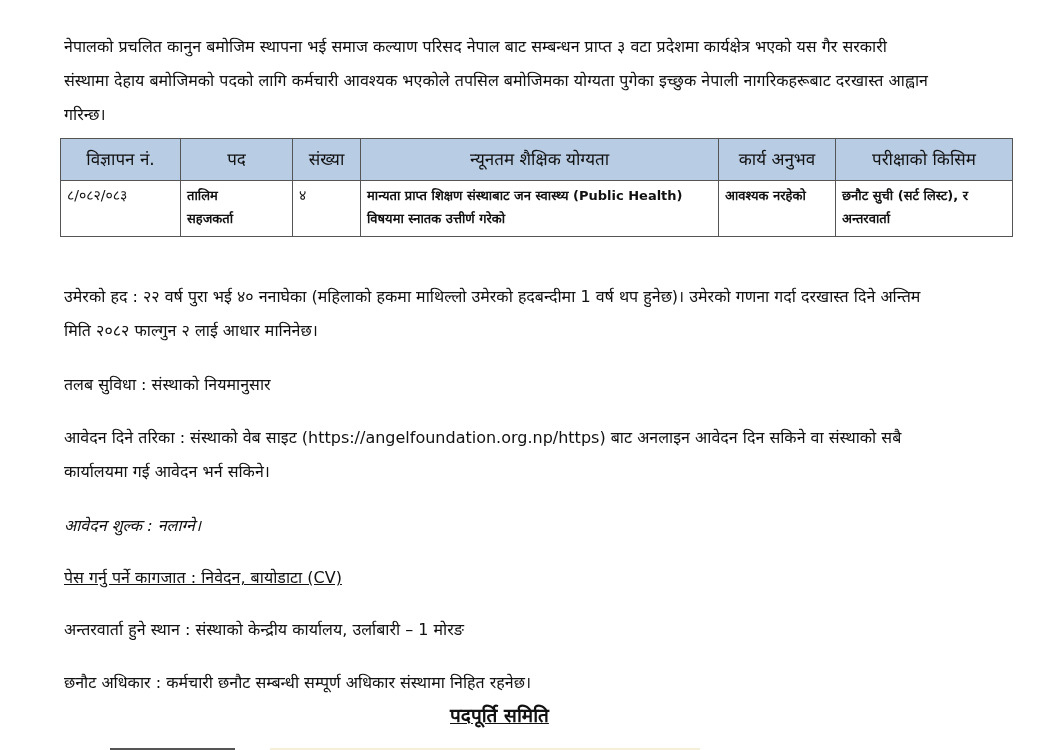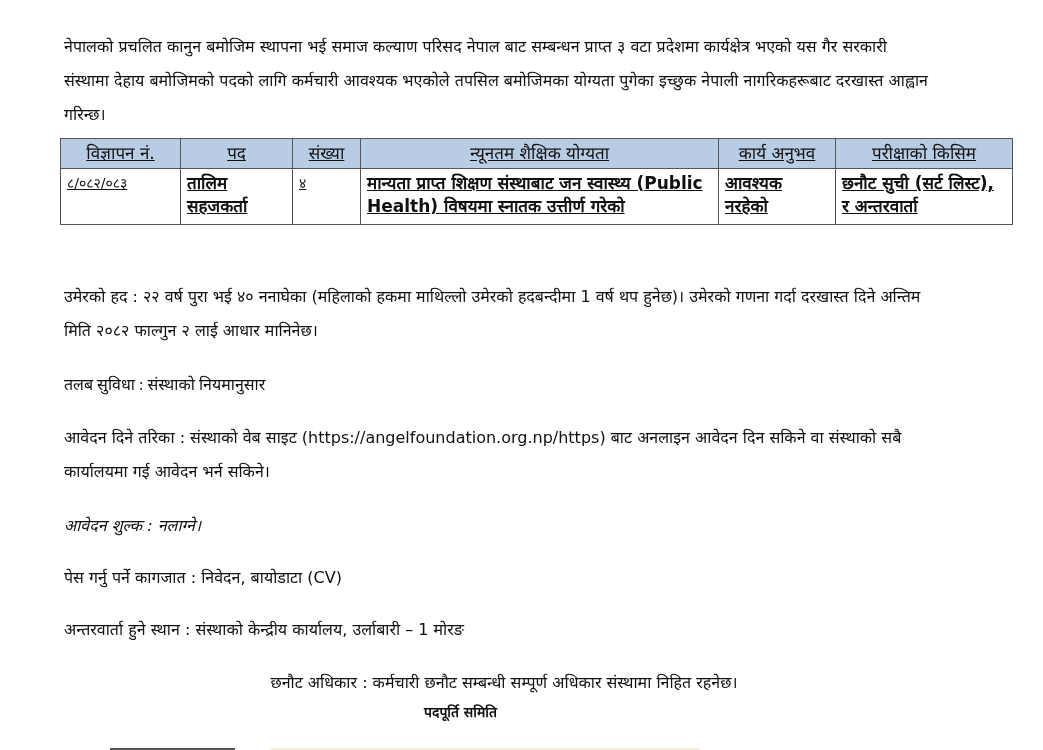--- a/index.html
+++ b/index.html
@@ -11,32 +11,33 @@
   .para {
     position:absolute; left:52px; width:880px;
     font-size:16px; line-height:34px; margin:12px;
   }
   .intro { top:18px; width:870px; }
   table.job {
     position:absolute; left:60px; top:138px; width:952px;
     border-collapse:collapse; table-layout:fixed;
   }
   table.job th, table.job td {
-    border:1px solid #555; padding:0 6px; vertical-align:top;text-decoration:underline;
+    border:1px solid #555; padding:6px 6px; vertical-align:top;
   }
   table.job th {
     background:#b8cce4; font-weight:normal; font-size:17px;
     height:29px; line-height:29px; text-align:center;
   }
   table.job td {
-    font-size:17px; font-weight:bold; line-height:23px; padding-top:3px; padding-bottom:2px; height:50px;
+    font-size:13px; font-weight:bold; line-height:23px; padding-top:3px; padding-bottom:2px; height:50px;
   }
   table.job td.num { font-weight:normal; font-size:14px; }
   .sig-title {
-    position:absolute; left:424px; top:702px; font-size:14px; font-weight:bold;
+    position:absolute; left:450px; top:702px; font-size:19px; font-weight:bold;
+    text-decoration:underline;
   }
   .bottom-line-left { position:absolute; left:110px; top:748px; width:125px; height:2px; background:#555; }
   .bottom-faint { position:absolute; left:270px; top:748px; width:430px; height:2px; background:#f5eed8; }
 </style>
 </head>
 <body>
 
 <p class="para intro">नेपालको प्रचलित कानुन बमोजिम स्थापना भई समाज कल्याण परिसद नेपाल बाट सम्बन्धन प्राप्त ३ वटा प्रदेशमा कार्यक्षेत्र भएको यस गैर सरकारी संस्थामा देहाय बमोजिमको पदको लागि कर्मचारी आवश्यक भएकोले तपसिल बमोजिमका योग्यता पुगेका इच्छुक नेपाली नागरिकहरूबाट दरखास्त आह्वान गरिन्छ।</p>
 
 <table class="job">
@@ -64,22 +65,22 @@
       <td style="padding-right:40px">तालिम सहजकर्ता</td>
       <td class="num">४</td>
       <td>मान्यता प्राप्त शिक्षण संस्थाबाट  जन स्वास्थ्य (Public Health) विषयमा स्नातक उत्तीर्ण गरेको</td>
       <td>आवश्यक नरहेको</td>
       <td>छनौट सुची (सर्ट लिस्ट),  र अन्तरवार्ता</td>
     </tr>
   </tbody>
 </table>
 
 <p class="para" style="top:268px; width:870px;">उमेरको हद : २२ वर्ष पुरा भई ४० ननाघेका (महिलाको हकमा माथिल्लो उमेरको हदबन्दीमा 1 वर्ष थप हुनेछ)। उमेरको गणना गर्दा दरखास्त दिने अन्तिम मिति २०८२ फाल्गुन २  लाई आधार मानिनेछ।</p>
-<p class="para" style="top:356px;font-family:Liberation Serif, serif;">तलब सुविधा :  संस्थाको नियमानुसार</p>
+<p class="para" style="top:356px;">तलब सुविधा :  संस्थाको नियमानुसार</p>
 <p class="para" style="top:409px; width:870px;">आवेदन दिने तरिका : संस्थाको वेब साइट  (https://angelfoundation.org.np/https) बाट अनलाइन आवेदन दिन सकिने वा संस्थाको सबै कार्यालयमा गई आवेदन भर्न सकिने।</p>
 <p class="para" style="top:497px;font-style:italic;">आवेदन शुल्क : नलाग्ने।</p>
-<p class="para" style="top:549px;">पेस गर्नु पर्ने कागजात : निवेदन,  बायोडाटा  (CV)</p>
+<p class="para" style="top:549px;text-decoration:underline;">पेस गर्नु पर्ने कागजात : निवेदन,  बायोडाटा  (CV)</p>
 <p class="para" style="top:601px;">अन्तरवार्ता हुने स्थान : संस्थाको केन्द्रीय कार्यालय,  उर्लाबारी – 1 मोरङ</p>
-<p class="para" style="top:654px;text-align:center;">छनौट अधिकार :  कर्मचारी छनौट सम्बन्धी सम्पूर्ण अधिकार संस्थामा निहित रहनेछ।</p>
+<p class="para" style="top:654px;">छनौट अधिकार :  कर्मचारी छनौट सम्बन्धी सम्पूर्ण अधिकार संस्थामा निहित रहनेछ।</p>
 
 <div class="sig-title">पदपूर्ति समिति</div>
 <div class="bottom-line-left"></div>
 <div class="bottom-faint"></div>
 
 </body></html>

